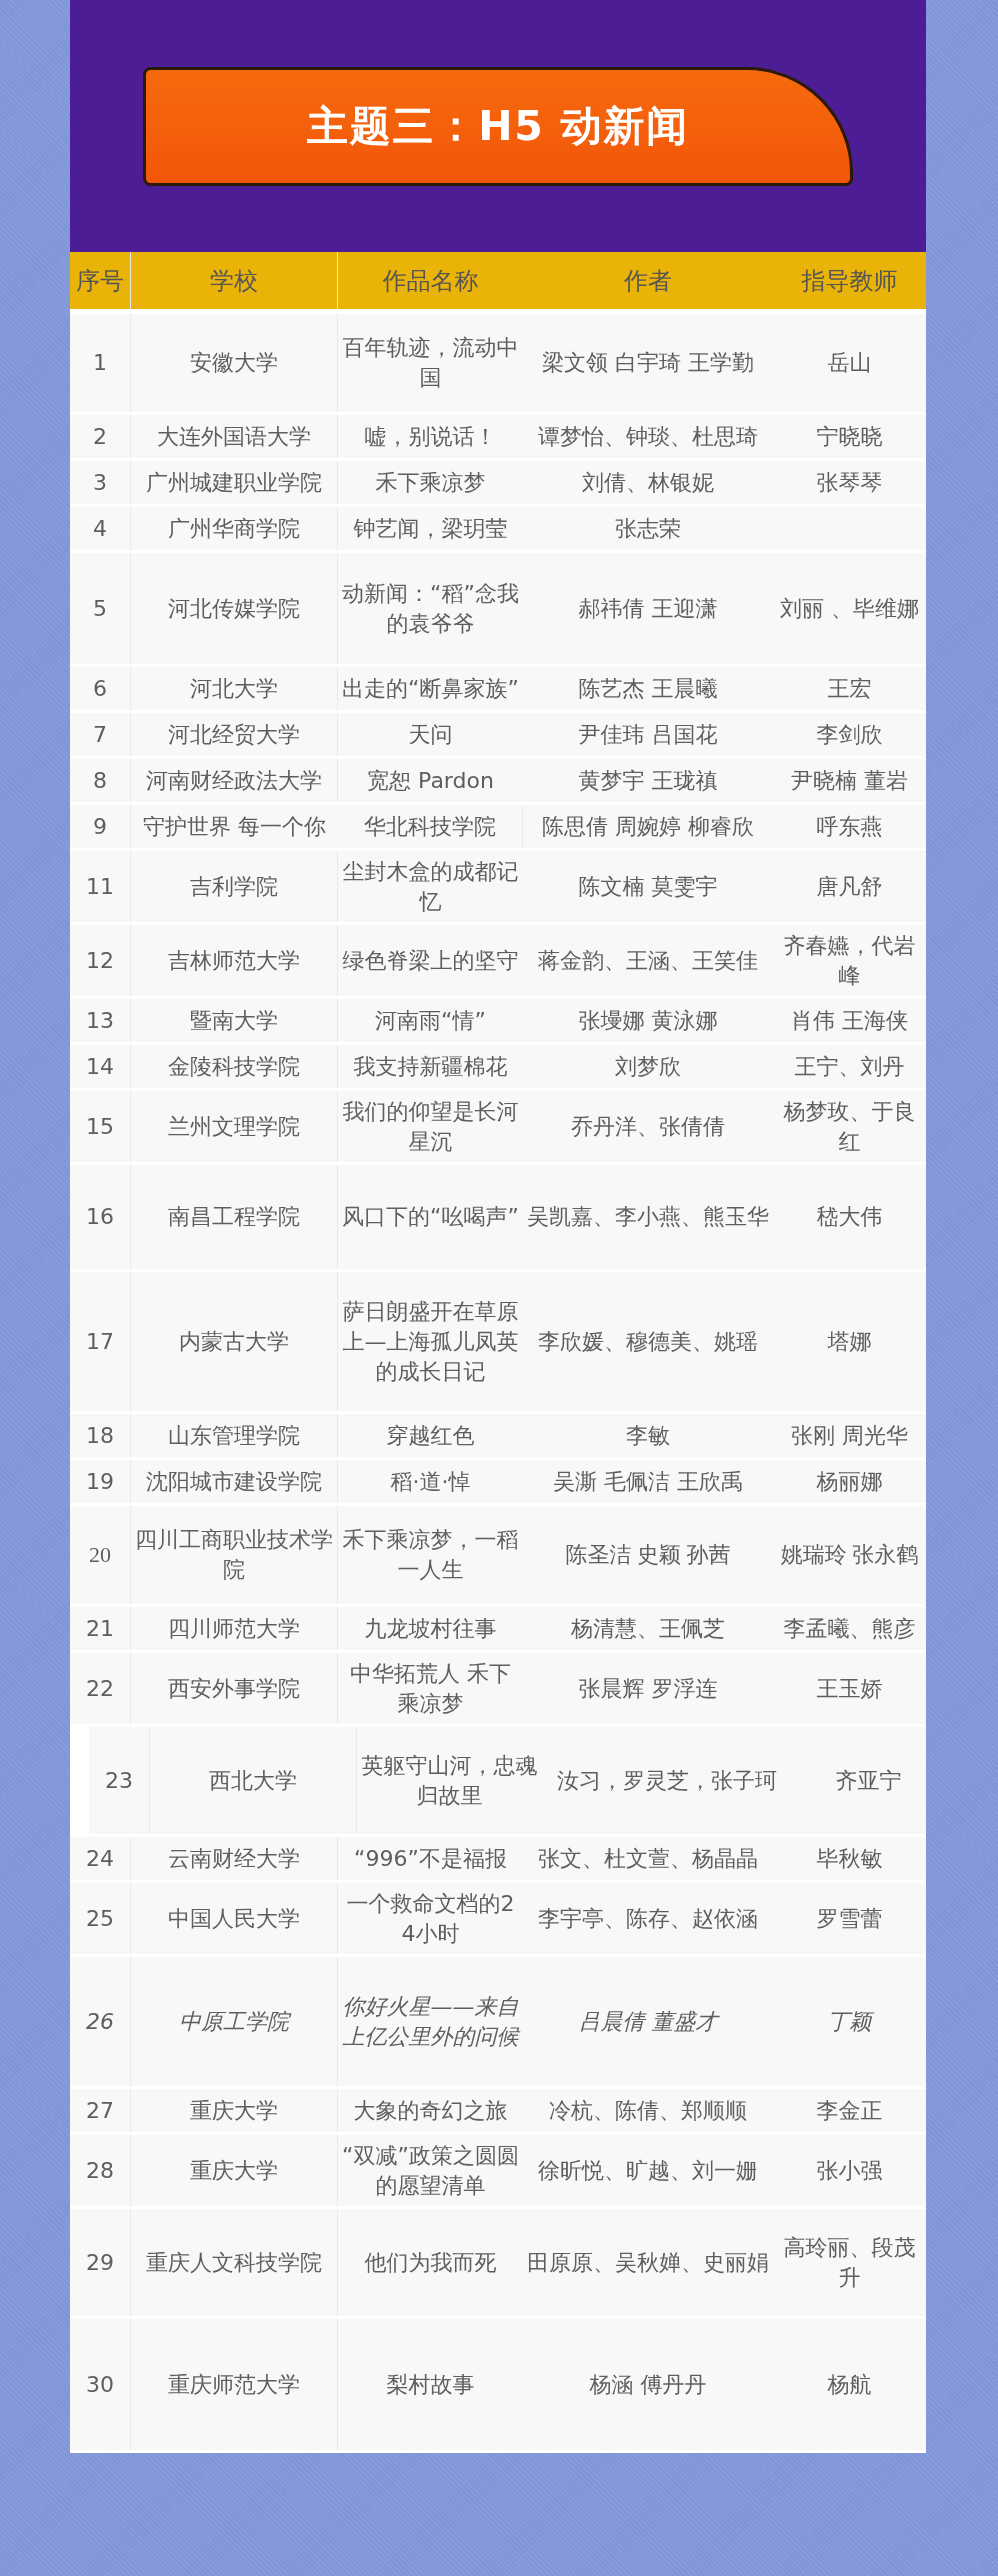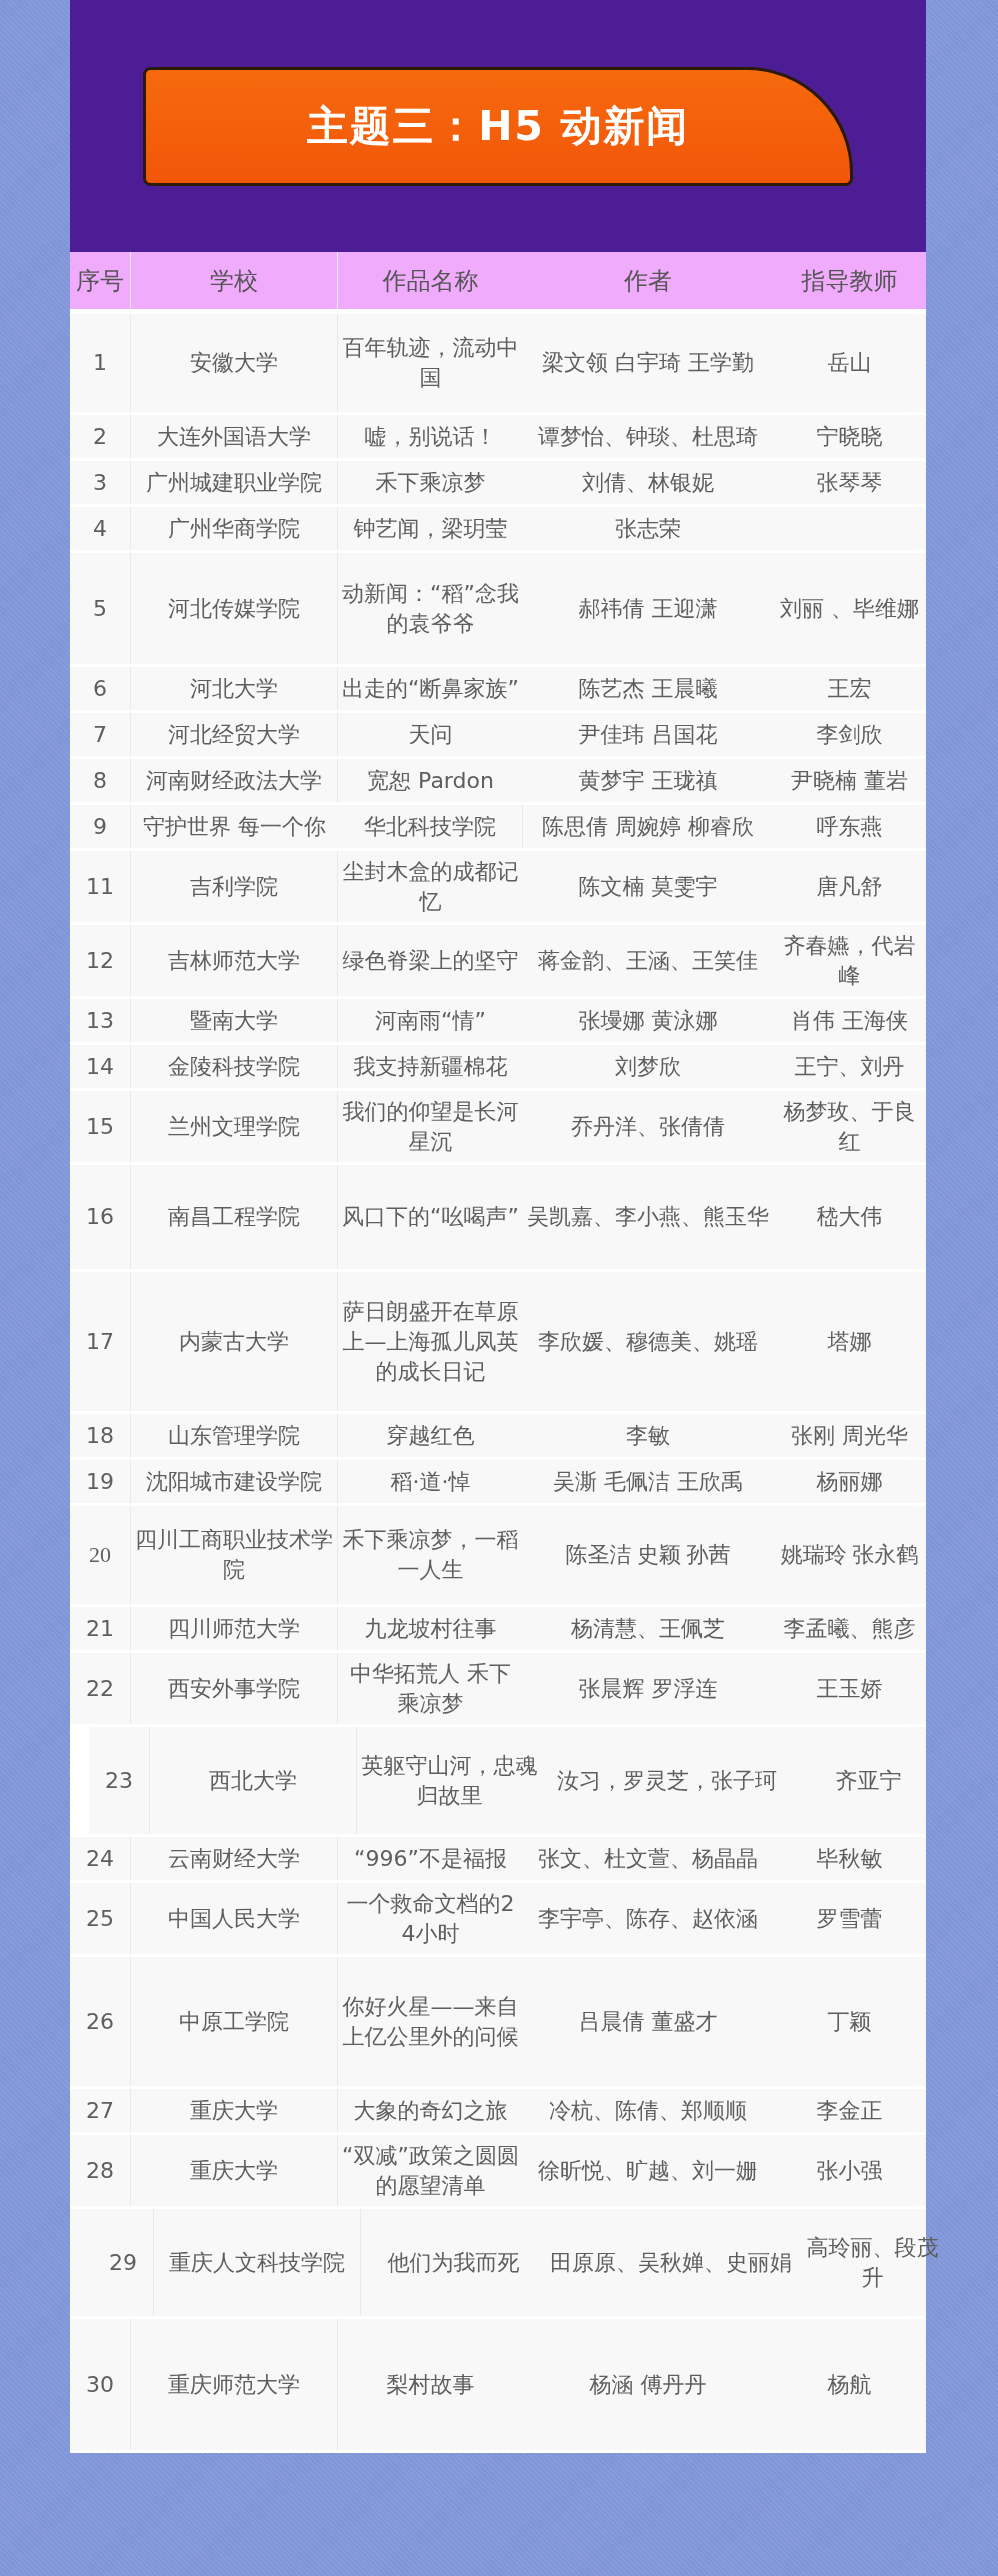--- a/index.html
+++ b/index.html
@@ -33,21 +33,21 @@
   }
   .t-row{
     display:grid;
     grid-template-columns:61px 207px 185px 250px 153px;
     background:#f8f8f8;
     border-bottom:3.7px solid #ffffff;
     min-height:43px;
     align-items:center;
   }
   .t-row.header{
-    background:#f0abfc;min-height:57px;border-bottom:5.5px solid #ffffff;
+    background:#eab308;min-height:57px;border-bottom:5.5px solid #ffffff;
   }
   .t-cell{
     padding:5.5px 3.7px;
     text-align:center;
     color:#5e5e5e;
     font-size:22px;line-height:30px;
     align-self:center;
     word-break:break-all;
   }
   .t-row.header .t-cell{font-size:24px;color:#555555;}
@@ -257,21 +257,21 @@
   </div>
 
   <div class="t-row">
     <div class="t-cell c-no">25</div>
     <div class="t-cell c-school">中国人民大学</div>
     <div class="t-cell">一个救命文档的24小时</div>
     <div class="t-cell">李宇亭、陈存、赵依涵</div>
     <div class="t-cell">罗雪蕾</div>
   </div>
 
-  <div class="t-row" style="min-height: 129px;">
+  <div class="t-row" style="min-height: 129px; font-style: italic;">
     <div class="t-cell c-no">26</div>
     <div class="t-cell c-school">中原工学院</div>
     <div class="t-cell">你好火星——来自上亿公里外的问候</div>
     <div class="t-cell">吕晨倩 董盛才</div>
     <div class="t-cell">丁颖</div>
   </div>
 
   <div class="t-row">
     <div class="t-cell c-no">27</div>
     <div class="t-cell c-school">重庆大学</div>
@@ -281,21 +281,21 @@
   </div>
 
   <div class="t-row">
     <div class="t-cell c-no">28</div>
     <div class="t-cell c-school">重庆大学</div>
     <div class="t-cell">“双减”政策之圆圆的愿望清单</div>
     <div class="t-cell">徐昕悦、旷越、刘一姗</div>
     <div class="t-cell">张小强</div>
   </div>
 
-  <div class="t-row" style="min-height: 107px; padding-left: 23px;">
+  <div class="t-row" style="min-height: 107px;">
     <div class="t-cell c-no">29</div>
     <div class="t-cell c-school">重庆人文科技学院</div>
     <div class="t-cell">他们为我而死</div>
     <div class="t-cell">田原原、吴秋婵、史丽娟</div>
     <div class="t-cell">高玲丽、段茂升</div>
   </div>
 
   <div class="t-row" style="min-height: 131px;">
     <div class="t-cell c-no">30</div>
     <div class="t-cell c-school">重庆师范大学</div>

